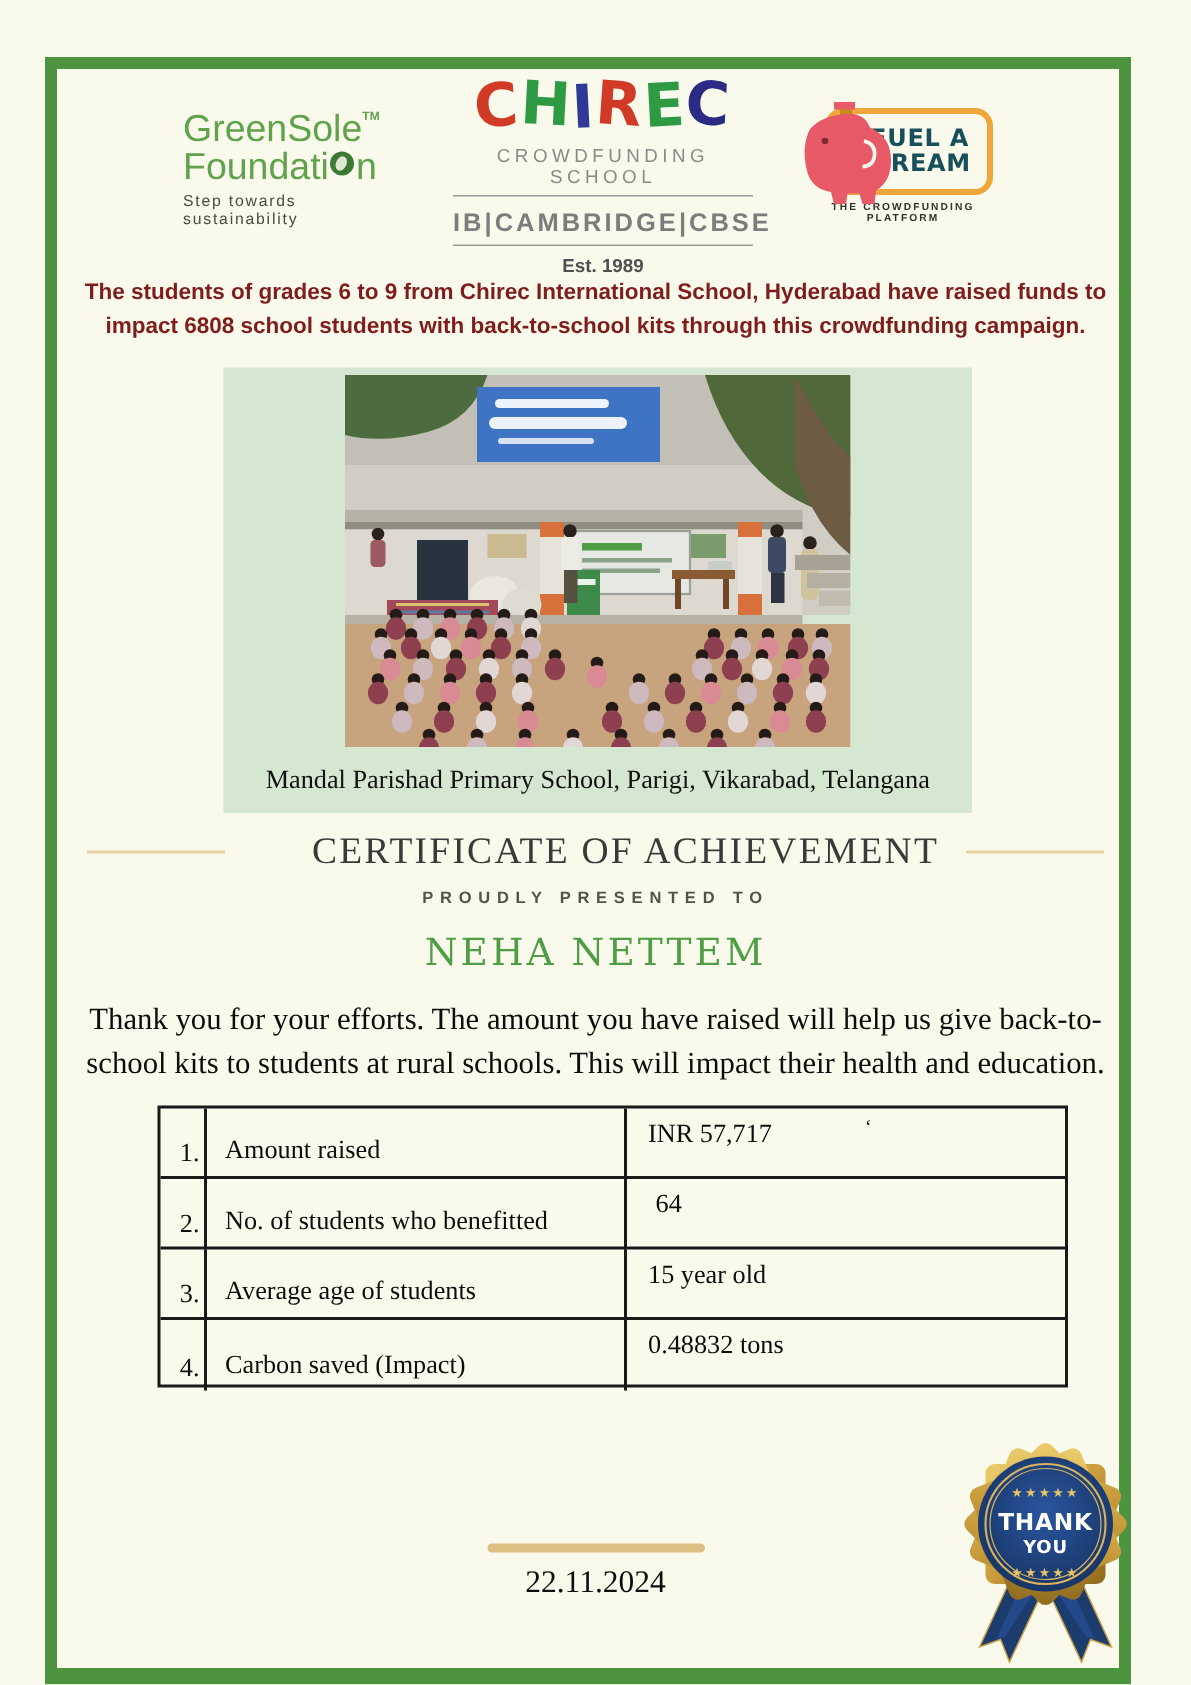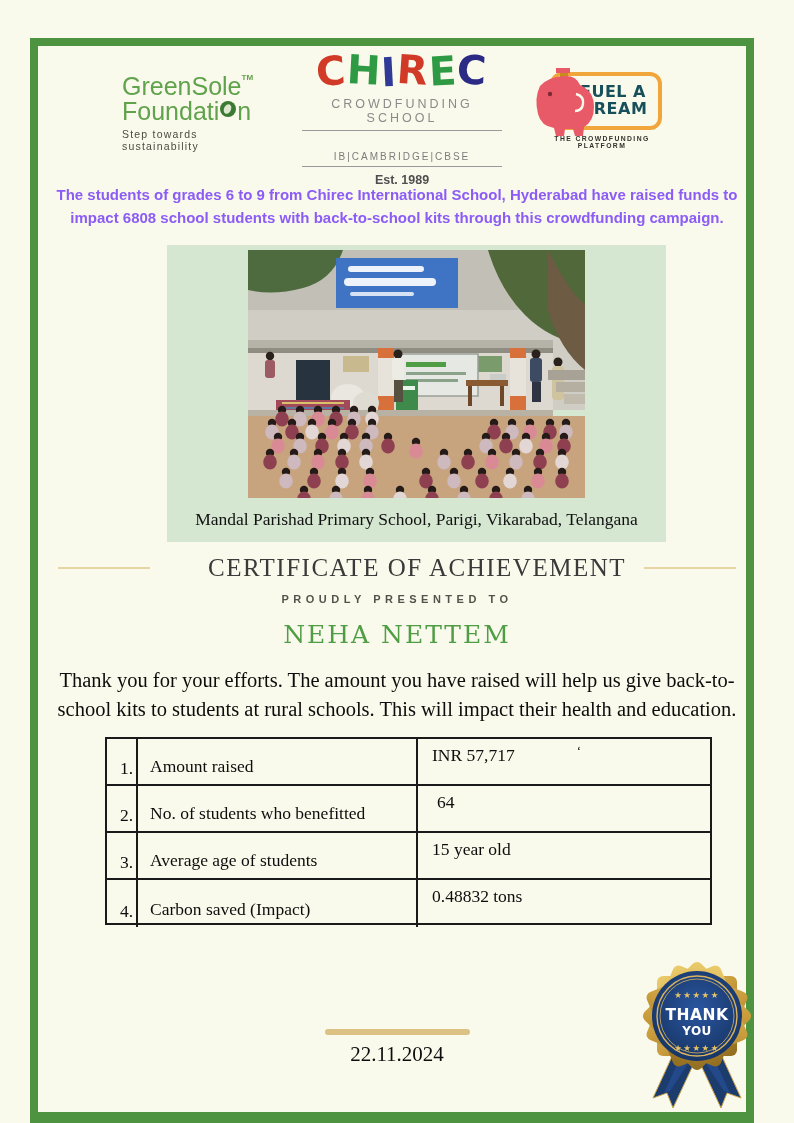--- a/index.html
+++ b/index.html
@@ -20,34 +20,34 @@
   .chirec{text-align:center;width:200px;}
   .chirec-word{font-weight:800;font-size:40px;line-height:1;letter-spacing:1px;font-family:"DejaVu Sans",sans-serif;}
   .chirec-word span{display:inline-block;}
   .cl0{color:#d23a28;transform:rotate(-4deg) translateY(1px);}
   .cl1{color:#2e9b44;transform:rotate(3deg);}
   .cl2{color:#2f3a96;transform:rotate(-3deg) translateY(2px);}
   .cl3{color:#d23a28;transform:rotate(4deg);}
   .cl4{color:#2e9b44;transform:rotate(-3deg) translateY(1px);}
   .cl5{color:#2b2b85;transform:rotate(3deg);}
   .chirec-sub{font-size:12.5px;color:#8a8a8a;letter-spacing:3px;margin-top:7px;padding-bottom:5px;border-bottom:1.5px solid #9a9a9a;}
-  .chirec-boards{font-size:10px;color:#7c7c7c;font-weight:400;letter-spacing:2px;margin-top:20px;padding-bottom:4px;border-bottom:1.5px solid #9a9a9a;}
+  .chirec-boards{font-size:17px;color:#7c7c7c;font-weight:700;letter-spacing:2px;margin-top:8px;padding-bottom:4px;border-bottom:1.5px solid #9a9a9a;}
   .chirec-est{font-size:12.5px;color:#4f4f4f;font-weight:700;margin-top:6px;}
   .fad{margin-top:22px;width:140px;text-align:center;position:relative;}
   .fad-box{position:relative;margin-left:18px;width:112px;height:58px;border:4px solid #f0a63b;border-radius:12px;display:flex;flex-direction:column;justify-content:center;padding-left:26px;box-sizing:border-box;text-align:left;}
   .fad-t1,.fad-t2{font-weight:800;font-size:16px;color:#17505a;line-height:1.05;letter-spacing:.5px;font-family:"DejaVu Sans",sans-serif;}
   .fad-eleph{position:absolute;left:-24px;top:-12px;}
   .fad-tag{font-size:6.8px;color:#33312b;letter-spacing:1.4px;margin-top:5px;font-weight:700;}
 
   
   .intro{position:absolute;top:183px;left:47px;width:700px;text-align:center;
-         color:#8b5cf6;font-weight:700;font-size:15px;line-height:1.55;}
-
-  
-  .photo-box{position:absolute;top:245px;left:167px;width:499px;height:297px;background:#d5e6d1;}
+         color:#7f1d1d;font-weight:700;font-size:15px;line-height:1.55;}
+
+  
+  .photo-box{position:absolute;top:245px;left:149px;width:499px;height:297px;background:#d5e6d1;}
   .photo-svg{display:block;margin:5px auto 0;}
   .photo-caption{margin-top:11px;text-align:center;font-family:"Liberation Serif",serif;font-size:17.5px;color:#111;}
 
   
   .cert-title-row{position:absolute;top:554px;left:0;width:794px;display:flex;align-items:center;justify-content:center;gap:18px;}
   .flank{width:92px;height:2px;background:#e7d4a4;}
   .cert-title{font-family:Liberation Serif, serif;font-size:25px;color:#3a3a3a;letter-spacing:1.5px;margin-left:40px;}
   .presented{position:absolute;top:593px;left:0;width:794px;text-align:center;
              font-size:11px;color:#55524b;letter-spacing:4.5px;font-weight:600;}
   .recipient{position:absolute;top:620px;left:0;width:794px;text-align:center;

